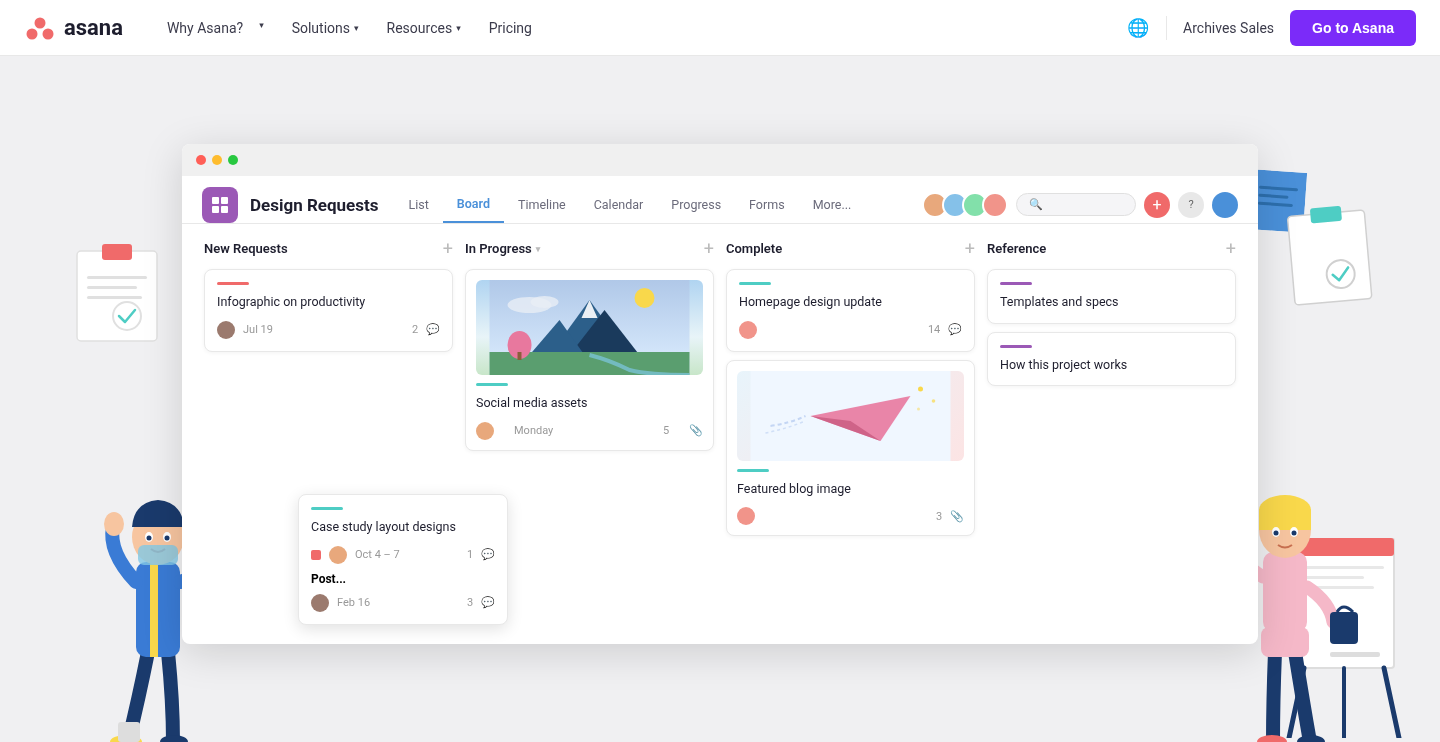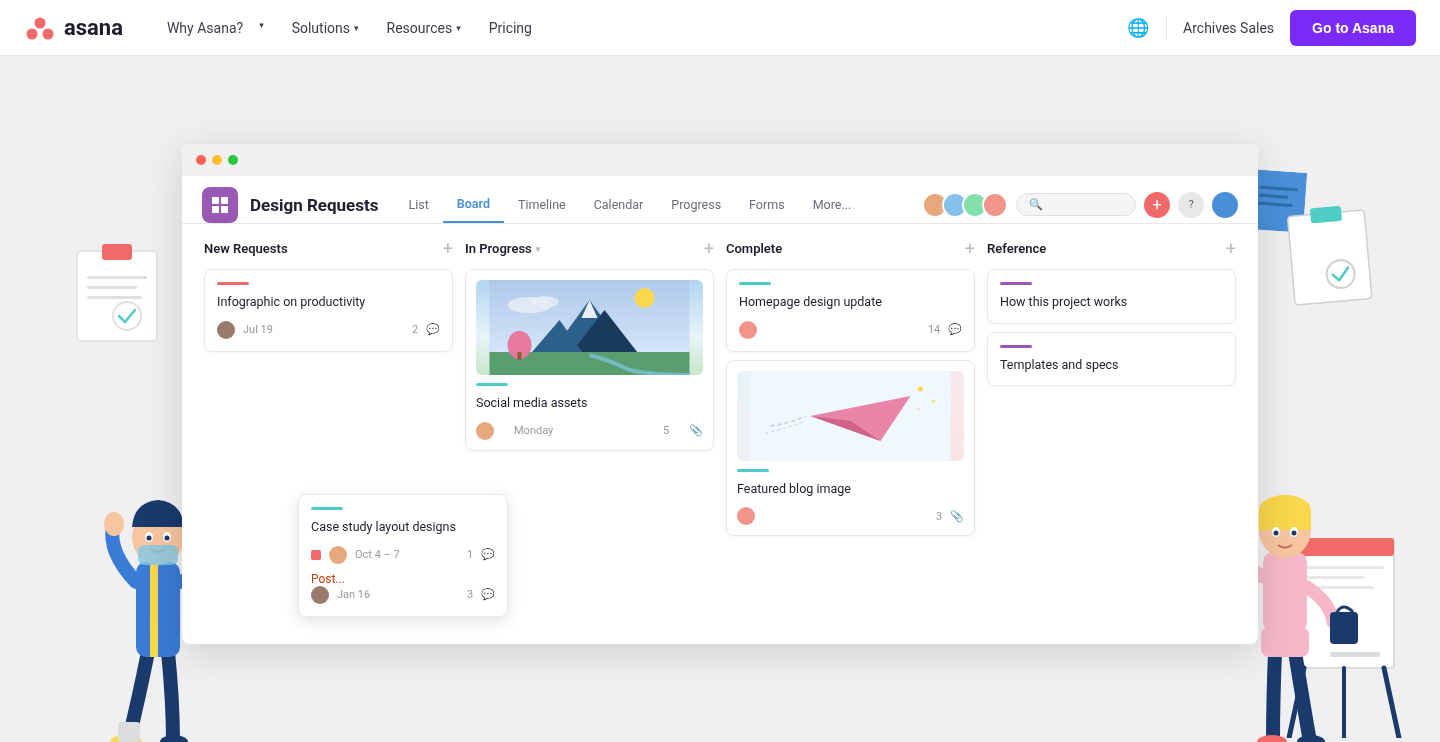--- a/index.html
+++ b/index.html
@@ -253,47 +253,47 @@
       </div>
 
       <div style="flex:1;min-width:0;padding:0 6px;">
         <div style="display:flex;align-items:center;justify-content:space-between;margin-bottom:10px;">
           <span style="font-size:13px;font-weight:600;color:#1e1e2e;display:flex;align-items:center;gap:4px;">Reference</span>
           <span style="color:#bbb;font-size:18px;cursor:pointer;">+</span>
         </div>
 
         <div style="background:#fff;border:1px solid #e8e8e8;border-radius:8px;padding:12px;margin-bottom:8px;box-shadow:0 1px 4px rgba(0,0,0,0.05);">
           <div style="width:32px;height:3px;border-radius:2px;background:#9b59b6;margin-bottom:8px;"></div>
-          <div style="font-size:12.5px;color:#1e1e2e;line-height:1.4;">How this project works</div>
+          <div style="font-size:12.5px;color:#1e1e2e;line-height:1.4;">Templates and specs</div>
         </div>
 
         <div style="background:#fff;border:1px solid #e8e8e8;border-radius:8px;padding:12px;margin-bottom:8px;box-shadow:0 1px 4px rgba(0,0,0,0.05);">
           <div style="width:32px;height:3px;border-radius:2px;background:#9b59b6;margin-bottom:8px;"></div>
-          <div style="font-size:12.5px;color:#1e1e2e;line-height:1.4;">Templates and specs</div>
+          <div style="font-size:12.5px;color:#1e1e2e;line-height:1.4;">How this project works</div>
         </div>
 
       </div>
 
     </div>
   </div>
 
   <div style="background:#fff;border:1px solid #e8e8e8;border-radius:8px;padding:12px;box-shadow:0 4px 16px rgba(0,0,0,0.12);position:absolute;z-index:7;left:298px;top:438px;width:210px;">
     <div style="width:32px;height:3px;border-radius:2px;background:#4ecdc4;margin-bottom:8px;"></div>
     <div style="font-size:12.5px;color:#1e1e2e;margin-bottom:10px;line-height:1.4;">Case study layout designs</div>
     <div style="display:flex;align-items:center;gap:8px;margin-bottom:8px;">
       <div style="width:10px;height:10px;border-radius:2px;background:#f06a6a;"></div>
       <div style="width:18px;height:18px;border-radius:50%;background:#e8a87c;"></div>
       <span style="font-size:11px;color:#999;flex:1;">Oct 4 – 7</span>
       <span style="font-size:11px;color:#999;">1</span>
       <span style="font-size:11px;color:#bbb;">💬</span>
     </div>
-    <div style="font-size:12px;color:#c2410c;">Post...</div>
+    <div style="font-size:12px;color:#000000;margin-bottom:8px;font-weight:bold;">Post...</div>
     <div style="display:flex;align-items:center;gap:8px;">
       <div style="width:18px;height:18px;border-radius:50%;background:#9b7a6e;"></div>
-      <span style="font-size:11px;color:#999;flex:1;">Jan 16</span>
+      <span style="font-size:11px;color:#999;flex:1;">Feb 16</span>
       <span style="font-size:11px;color:#999;">3</span>
       <span style="font-size:11px;color:#bbb;">💬</span>
     </div>
   </div>
 
   <div style="position:absolute;left:58px;bottom:0;z-index:4;width:200px;height:400px;">
     <svg viewBox="0 0 200 400" width="200" height="400" xmlns="http://www.w3.org/2000/svg">
 
       <ellipse cx="100" cy="200" rx="30" ry="50" fill="#f7c5a0" opacity="0"></ellipse>
 

